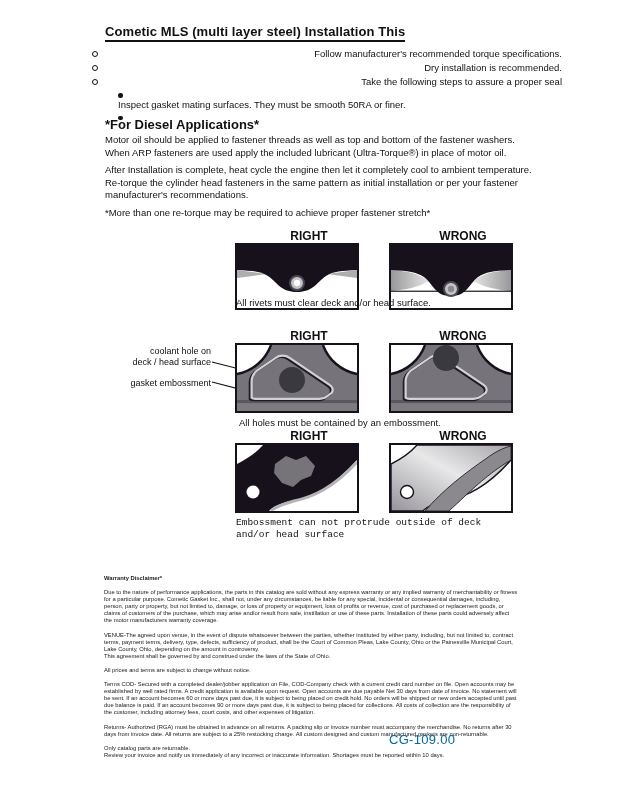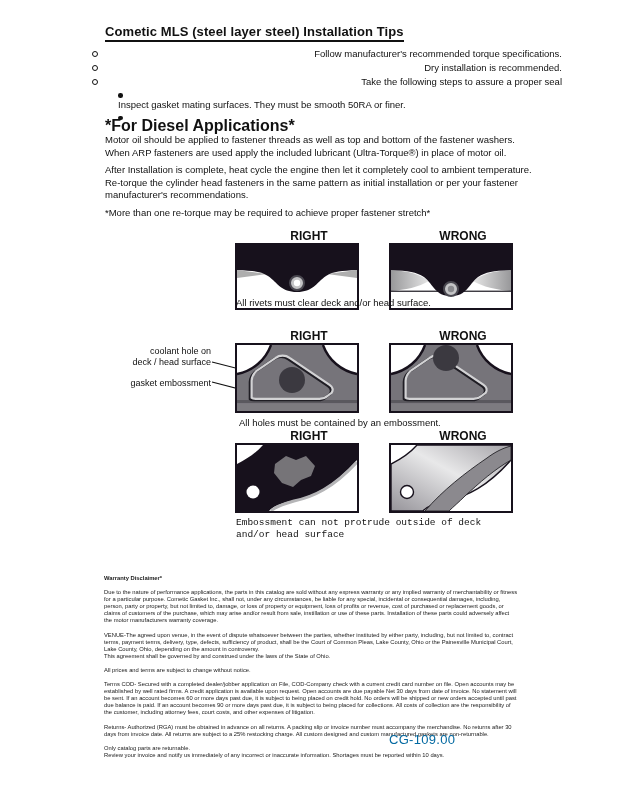--- a/index.html
+++ b/index.html
@@ -11,21 +11,21 @@
     position:absolute; left:105px; top:24px;
     font-size:13px; font-weight:bold; letter-spacing:.1px;
     border-bottom:2px solid #111; padding-bottom:1px;
   }
   .bullets { position:absolute; left:92px; top:47px; font-size:9.5px; line-height:14px; width:470px; }
   .b-row { display:flex; align-items:flex-start;justify-content:space-between; }
   .b-mark { width:4px; height:4px; border:1px solid #111; border-radius:50%; margin:4px 4px 0 0; flex:none; }
   .sb-row { display:flex; align-items:flex-start; margin-left:26px;flex-direction:column; }
   .sb-mark { width:4.5px; height:4.5px; background:#111; border-radius:50%; margin:4px 4px 0 0; flex:none; }
 
-  .diesel-h { position:absolute; left:105px; top:117px; font-size:16px; font-weight:bold; }
+  .diesel-h { position:absolute; left:105px; top:117px; font-size:13px; font-weight:bold; }
   .body-p { position:absolute; left:105px; width:430px; font-size:9.5px; line-height:12.6px; }
   .p1 { top:134px; }
   .p2 { top:164px; }
   .note { top:207px; }
 
   .dpair { position:absolute; display:flex; gap:6px; }
   .d1 { left:235px; top:229px; }
   .d2 { left:235px; top:329px; }
   .d3 { left:235px; top:429px; }
   .dcol { width:148px; }
@@ -48,21 +48,21 @@
   .legal p { margin:0 0 7px 0; }
   .legal p.tight { margin-bottom:0; }
 
   .partno { position:absolute; left:389px; top:732px; font-size:13px; letter-spacing:.3px; color:#0369a1; }
 </style>
 </head>
 <body>
 
 <div class="page">
 
-  <div class="title">Cometic MLS (steel layer steel) Installation Tips</div>
+  <div class="title">Cometic MLS (multi layer steel) Installation This</div>
 
   <div class="bullets">
     <div class="b-row">
       <span class="b-mark"></span>
       <span>Follow manufacturer's recommended torque specifications.</span>
     </div>
     <div class="b-row">
       <span class="b-mark"></span>
       <span>Dry installation is recommended.</span>
     </div>

